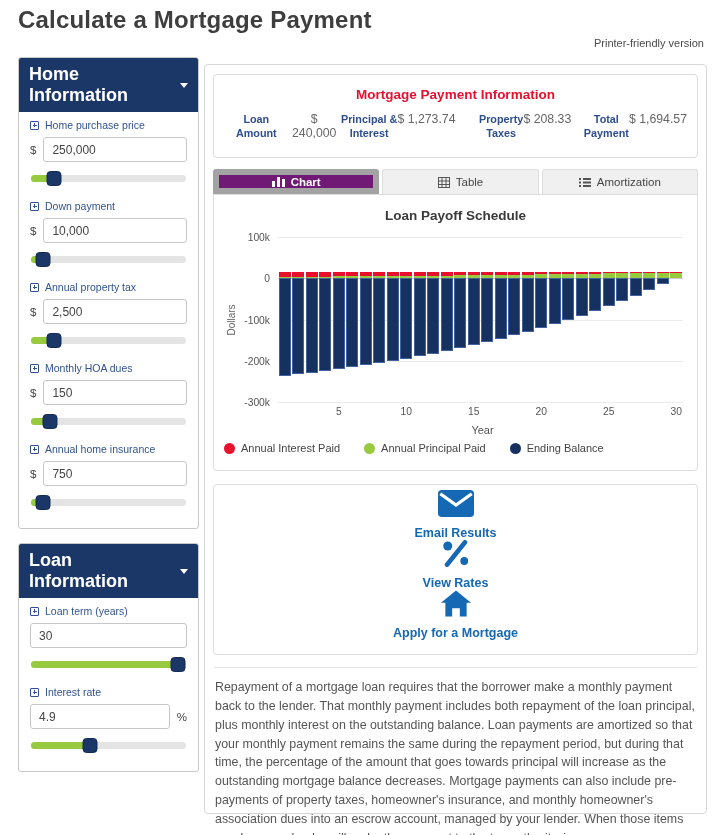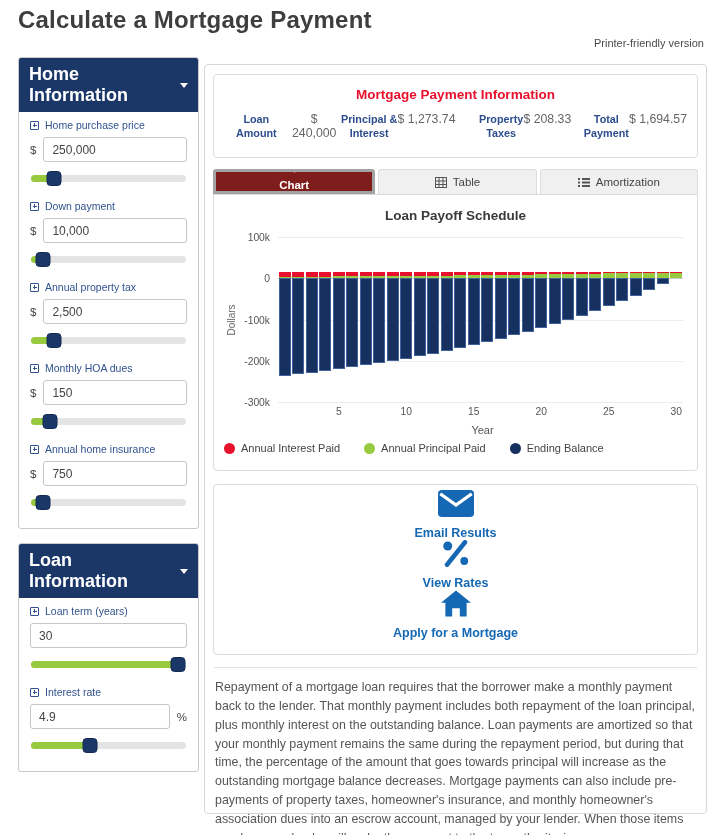--- a/index.html
+++ b/index.html
@@ -54,21 +54,21 @@
   .sum-col{ flex:1; text-align:center; display:flex; flex-direction:row; justify-content:flex-end; }
   .sum-label{ font-size:10.8px; font-weight:bold; color:#2d4d8e; line-height:1.25;
     display:flex; flex-direction:column; justify-content:flex-end; min-height:28px; margin-bottom:5px;
     white-space:pre-line; }
   .sum-value{ font-size:12.3px; color:#666; }
 
   
   #tabs{ display:flex; gap:3px; }
   .tab{ flex:1; height:25px; display:flex; align-items:center; justify-content:center; gap:6px;
     font-size:11.5px; border-radius:3px 3px 0 0; cursor:pointer; }
-  .tab.active{ background:#7f1d1d; color:#fff; font-weight:bold; border:3px solid #a3a3a3;flex-direction:column; }
+  .tab.active{ background:#701a75; color:#fff; font-weight:bold; border:6px solid #a3a3a3; }
   .tab.inactive{ background:#f0f0f0; color:#444; border:1px solid #ddd; border-bottom:none; }
 
   
   #chart-card{ border-radius:0 0 4px 4px; padding:13px 10px 6px; margin-bottom:13px; }
   #chart-title{ text-align:center; font-weight:bold; font-size:13.5px; color:#3a3a3a;
     margin-bottom:14px; }
   #chart-row{ display:flex; align-items:stretch; }
   #y-axis-title{ width:14px; position:relative; }
   #y-axis-title span{ position:absolute; top:50%; left:50%; transform:translate(-50%,-50%) rotate(-90deg);
     font-size:10px; color:#666; white-space:nowrap; }

